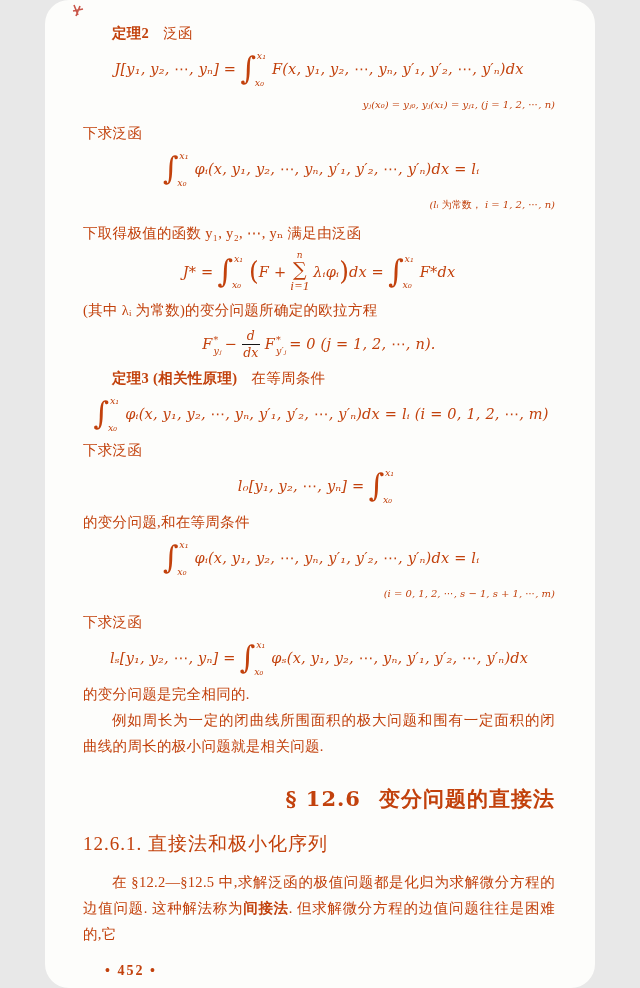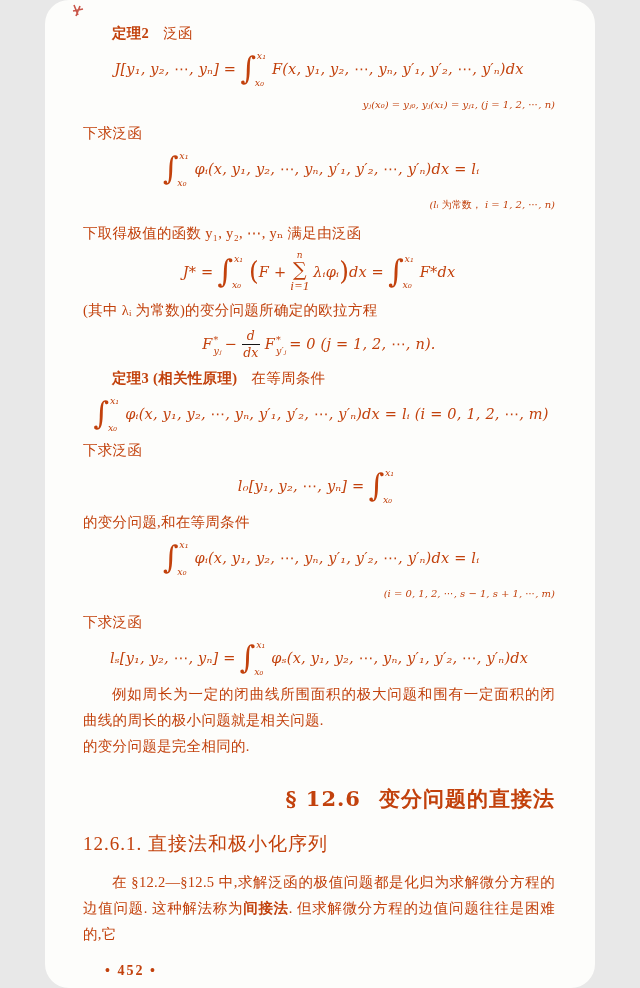--- a/index.html
+++ b/index.html
@@ -228,28 +228,28 @@
       <span class="int-wrap">
         <span class="int-g">∫</span>
         <span class="int-l">
           <span class="iu">x₁</span>
           <span class="il">x₀</span>
         </span>
       </span>
       <span class="m">φₛ(x, y₁, y₂, ⋯, yₙ, y′₁, y′₂, ⋯, y′ₙ)dx</span>
     </div>
 
+    <div class="para">
+      <span>的变分问题是完全相同的.</span>
+    </div>
+
     <div class="para indent">
       <span>例如周长为一定的闭曲线所围面积的极大问题和围有一定面积的闭曲线的周长的极小问题就是相关问题.</span>
     </div>
 
-    <div class="para">
-      <span>的变分问题是完全相同的.</span>
-    </div>
-
     <div class="sec-h">
       <span class="sec-no">§ 12.6</span><span>变分问题的直接法</span>
     </div>
 
     <div class="subsec-h">
       <span>12.6.1. 直接法和极小化序列</span>
     </div>
 
     <div class="para indent">
       <span>在 §12.2—§12.5 中,求解泛函的极值问题都是化归为求解微分方程的边值问题.  这种解法称为</span><span class="b">间接法</span><span>.  但求解微分方程的边值问题往往是困难的,它</span>

